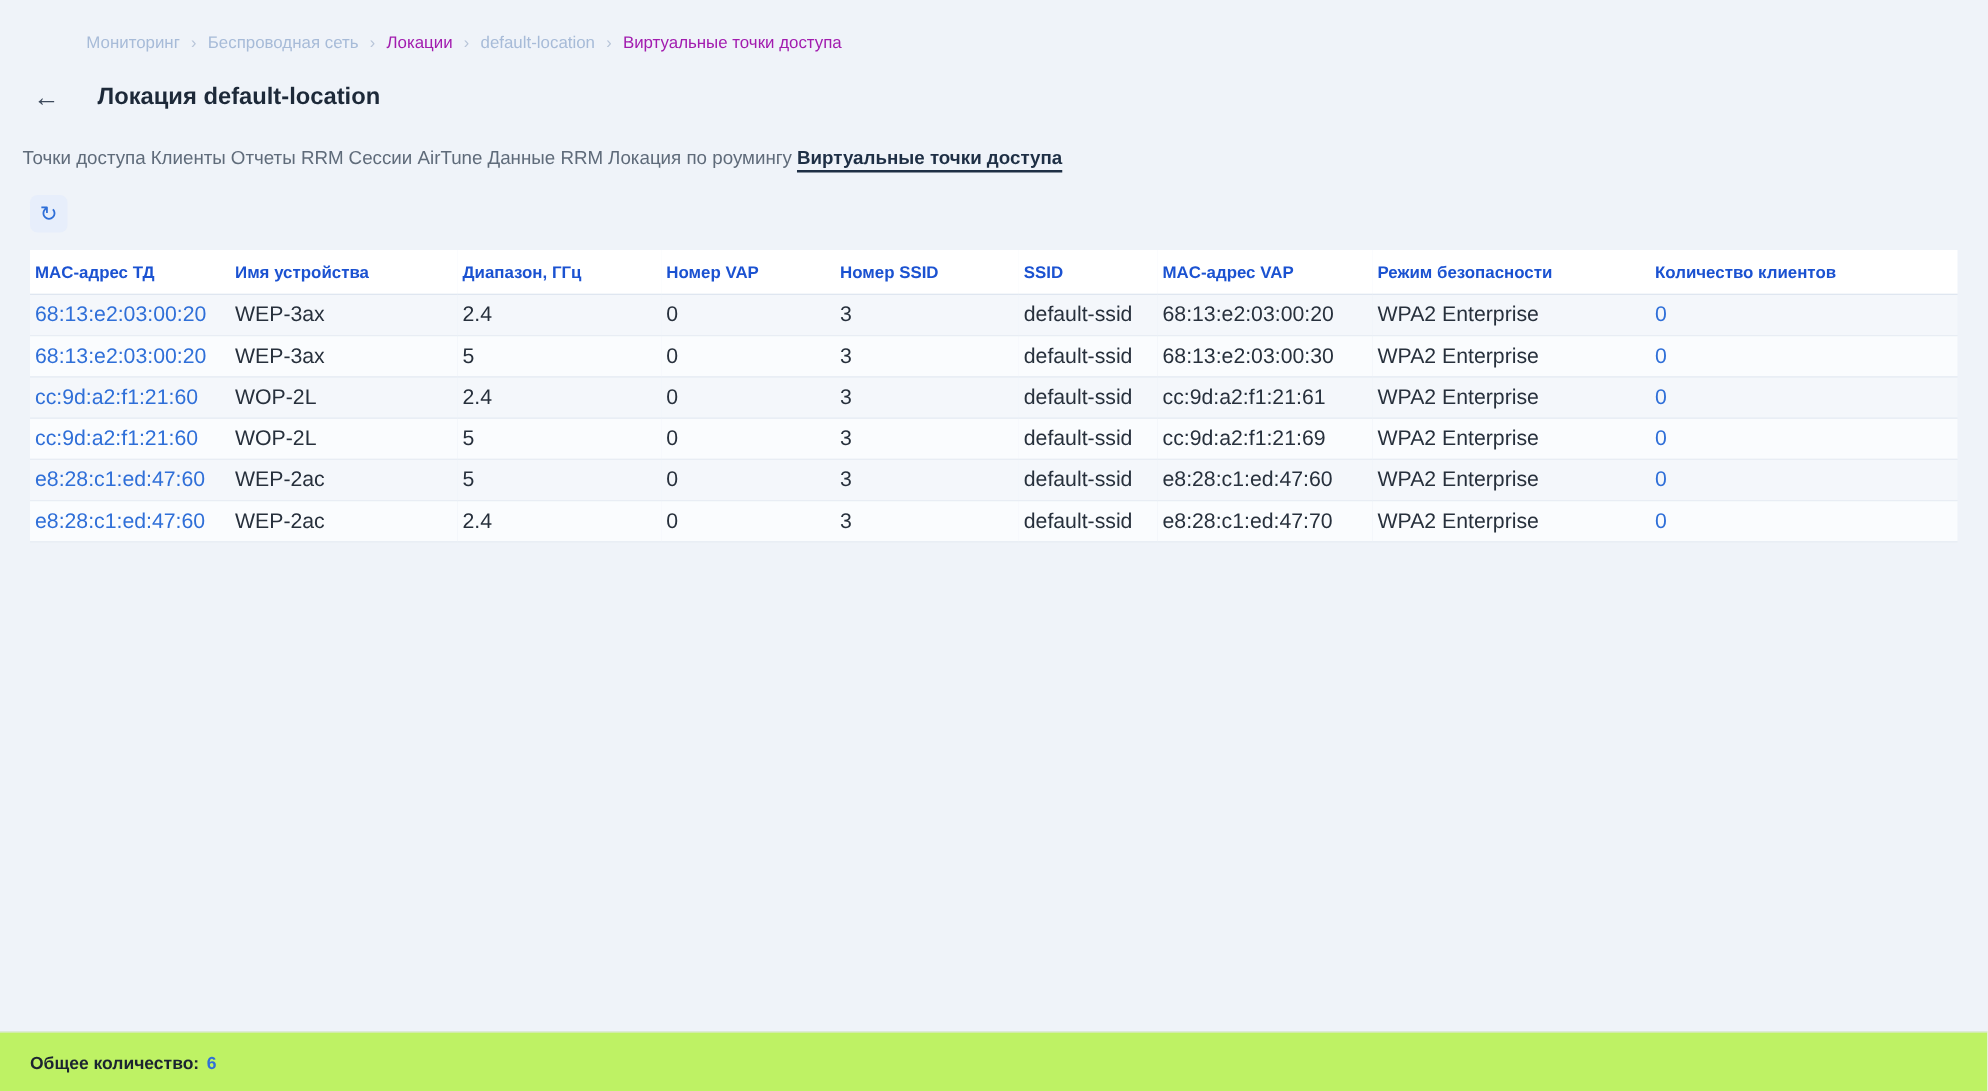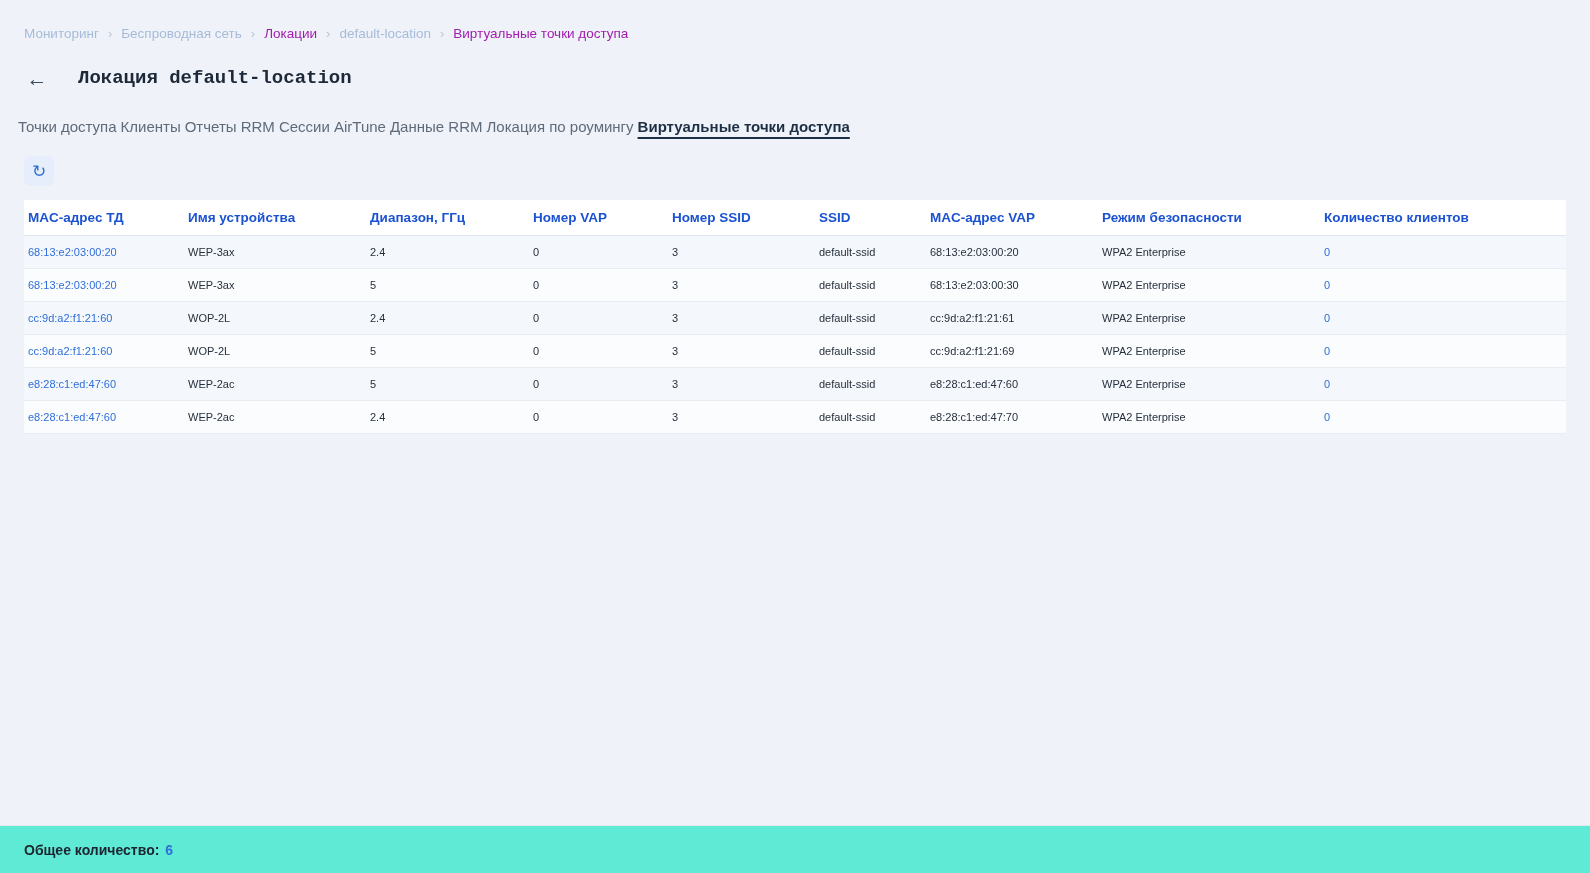--- a/index.html
+++ b/index.html
@@ -15,20 +15,21 @@
   .content { flex:1 1 auto; }
 
   
   .breadcrumb {
     padding:26px 24px 0 24px;
     font-size:13.5px;
     display:flex;
     align-items:flex-start;
     gap:9px;
     white-space:nowrap;
+    margin-left:45px;
   }
   .crumb { cursor:pointer; }
   .crumb.muted { color:#a7bbd8; }
   .crumb.link  { color:#a21caf; }
   .crumb-sep { color:#b8c5d9; font-size:13px; }
 
   
   .page-header {
     display:flex;
     align-items:center;
@@ -44,21 +45,20 @@
     cursor:pointer;
     background:transparent;
     border:none;
     line-height:1;
   }
   .page-title {
     margin-left:28px;
     font-size:19px;
     font-weight:700;
     color:#1d2939;
-    font-family:Liberation Mono, monospace;
   }
 
   
   .tabs {
     display:flex;
     align-items:center;
     gap:4px;
     padding:0 18px;
     margin-top:25px;
     font-size:15px;
@@ -99,36 +99,36 @@
     font-size:13.5px;
     font-weight:700;
     text-align:left;
     height:35px;
     padding:0 8px 0 4px;
     border-bottom:1px solid #dfe6f0;
     white-space:nowrap;
   }
   tbody td {
     height:33px;
-    font-size:11px;
+    font-size:17px;
     padding:0 8px 0 4px;
     border-bottom:1px solid #e8edf4;
     color:#27303c;
     white-space:nowrap;
     overflow:hidden;
   }
   tbody tr:nth-child(odd)  { background:#f4f7fb; }
   tbody tr:nth-child(even) { background:#fafcfe; }
   td.link { color:#2f6fd8; cursor:pointer; }
 
   
   .footer {
     flex:0 0 auto;
     height:48px;
-    background:#5eead4;
+    background:#bef264;
     border-top:1px solid #e3e7ee;
     display:flex;
     align-items:center;
     padding:0 24px;
     font-size:14px;
   }
   .footer-label { color:#1b2430; font-weight:600; }
   .footer-value { color:#2f6fd8; margin-left:6px; font-weight:600; cursor:default; }
 </style>
 </head>

